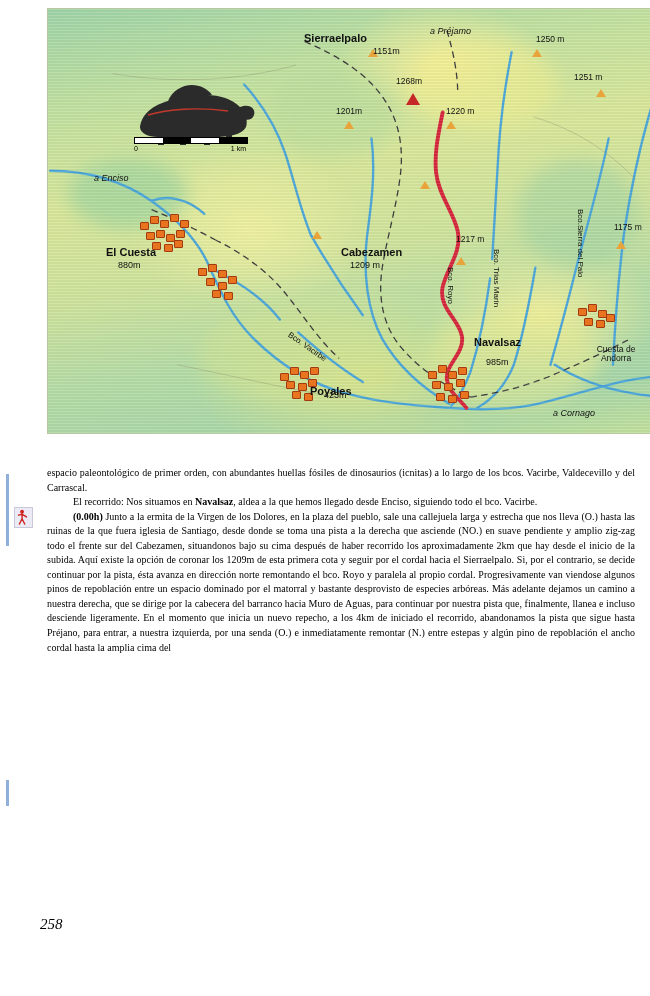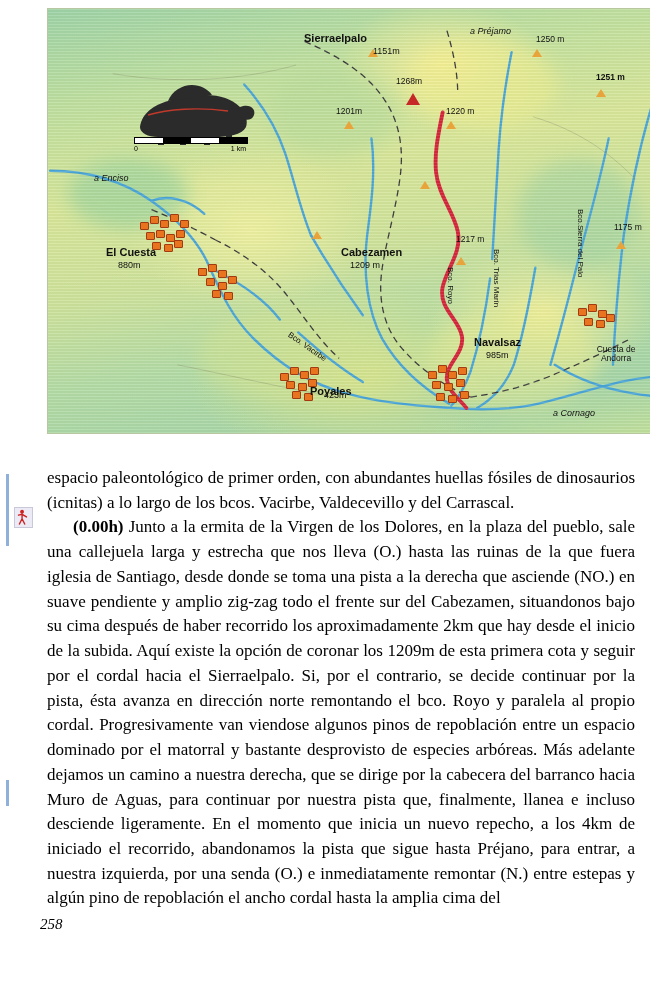--- a/index.html
+++ b/index.html
@@ -146,21 +146,21 @@
     justify-content: space-between;
     margin-top: 1px;
   }
 
   
   .body-text {
     position: absolute;
     left: 47px;
     top: 466px;
     width: 588px;
-    font-size: 17px;
+    font-size: 10px;
     line-height: 1.455;
     text-align: justify;
   }
   .body-text p {
     margin: 0;
   }
   .body-text p.indent {
     text-indent: 26px;
   }
   .bold { font-weight: bold; }
@@ -336,34 +336,34 @@
   <div class="mlabel town" style="left:256px; top:24px;">Sierraelpalo</div>
   <div class="mlabel townsub" style="left:325px; top:38px;">1151m</div>
 
   <div class="mlabel town" style="left:58px; top:238px;">El Cuesta</div>
   <div class="mlabel townsub" style="left:70px; top:252px;">880m</div>
 
   <div class="mlabel town" style="left:293px; top:238px;">Cabezamen</div>
   <div class="mlabel townsub" style="left:302px; top:252px;text-align:center;">1209 m</div>
 
   <div class="mlabel town" style="left:426px; top:328px;">Navalsaz</div>
-  <div class="mlabel townsub" style="left:438px; top:342px;">985m</div>
+  <div class="mlabel townsub" style="left:438px; top:349px;">985m</div>
 
   <div class="mlabel town" style="left:262px; top:377px;text-align:center;">Poyales</div>
   <div class="mlabel townsub" style="left:276px; top:382px;">423m</div>
 
   <div class="mlabel small" style="left:348px; top:68px;">1268m</div>
   <div class="mlabel small" style="left:488px; top:26px;text-align:right;">1250 m</div>
-  <div class="mlabel small" style="left:548px; top:64px;font-weight:bold;">1251 m</div>
+  <div class="mlabel small" style="left:526px; top:64px;">1251 m</div>
   <div class="mlabel small" style="left:288px; top:98px;">1201m</div>
   <div class="mlabel small" style="left:398px; top:98px;">1220 m</div>
   <div class="mlabel small" style="left:408px; top:226px;">1217 m</div>
   <div class="mlabel small" style="left:566px; top:214px;">1175 m</div>
 
-  <div class="mlabel italic" style="left:382px; top:18px;margin-left:40px;">a Préjamo</div>
+  <div class="mlabel italic" style="left:382px; top:18px;">a Préjamo</div>
   <div class="mlabel italic" style="left:46px;  top:165px;">a Enciso</div>
   <div class="mlabel italic" style="left:505px; top:400px;">a Cornago</div>
 
   <div class="mlabel streamname" style="left:406px; top:258px; transform: rotate(90deg); transform-origin: left top;">Bco. Royo</div>
   <div class="mlabel streamname" style="left:452px; top:240px; transform: rotate(90deg); transform-origin: left top;">Bco. Trias Marín</div>
   <div class="mlabel streamname" style="left:243px; top:322px; transform: rotate(35deg); transform-origin: left top;">Bco. Vacirbe</div>
   <div class="mlabel streamname" style="left:536px; top:200px; transform: rotate(90deg); transform-origin: left top;">Bco.Sierra del Palo</div>
 
   <div class="mlabel small" style="left:538px; top:336px; width:60px; white-space:normal; text-align:center;">Cuesta de Andorra</div>
 </div>
@@ -373,16 +373,17 @@
 
 <div class="hiker-icon">
   <svg viewBox="0 0 17 19" width="15" height="17">
     <circle cx="8" cy="4" r="2.2" fill="#cc2222"></circle>
     <path d="M8 6 L8 12 L5 18 M8 12 L11 18 M4 8 L8 7 L13 10" stroke="#cc2222" stroke-width="1.6" fill="none" stroke-linecap="round"></path>
   </svg>
 </div>
 
 <div class="body-text">
   <p>espacio paleontológico de primer orden, con abundantes huellas fósiles de dinosaurios (icnitas) a lo largo de los bcos. Vacirbe, Valdecevillo y del Carrascal.</p>
+  <p class="indent"><span>El recorrido: Nos situamos en </span><span class="bold">Navalsaz</span><span>, aldea a la que hemos llegado desde Enciso, siguiendo todo el bco. Vacirbe.</span></p>
   <p class="indent"><span class="bold">(0.00h)</span><span> Junto a la ermita de la Virgen de los Dolores, en la plaza del pueblo, sale una callejuela larga y estrecha que nos lleva (O.) hasta las ruinas de la que fuera iglesia de Santiago, desde donde se toma una pista a la derecha que asciende (NO.) en suave pendiente y amplio zig-zag todo el frente sur del Cabezamen, situandonos bajo su cima después de haber recorrido los aproximadamente 2km que hay desde el inicio de la subida. Aquí existe la opción de coronar los 1209m de esta primera cota y seguir por el cordal hacia el Sierraelpalo. Si, por el contrario, se decide continuar por la pista, ésta avanza en dirección norte remontando el bco. Royo y paralela al propio cordal. Progresivamente van viendose algunos pinos de repoblación entre un espacio dominado por el matorral y bastante desprovisto de especies arbóreas. Más adelante dejamos un camino a nuestra derecha, que se dirige por la cabecera del barranco hacia Muro de Aguas, para continuar por nuestra pista que, finalmente, llanea e incluso desciende ligeramente. En el momento que inicia un nuevo repecho, a los 4km de iniciado el recorrido, abandonamos la pista que sigue hasta Préjano, para entrar, a nuestra izquierda, por una senda (O.) e inmediatamente remontar (N.) entre estepas y algún pino de repoblación el ancho cordal hasta la amplia cima del</span></p>
 </div>
 
 <div class="page-number">258</div>
 
 </body></html>

